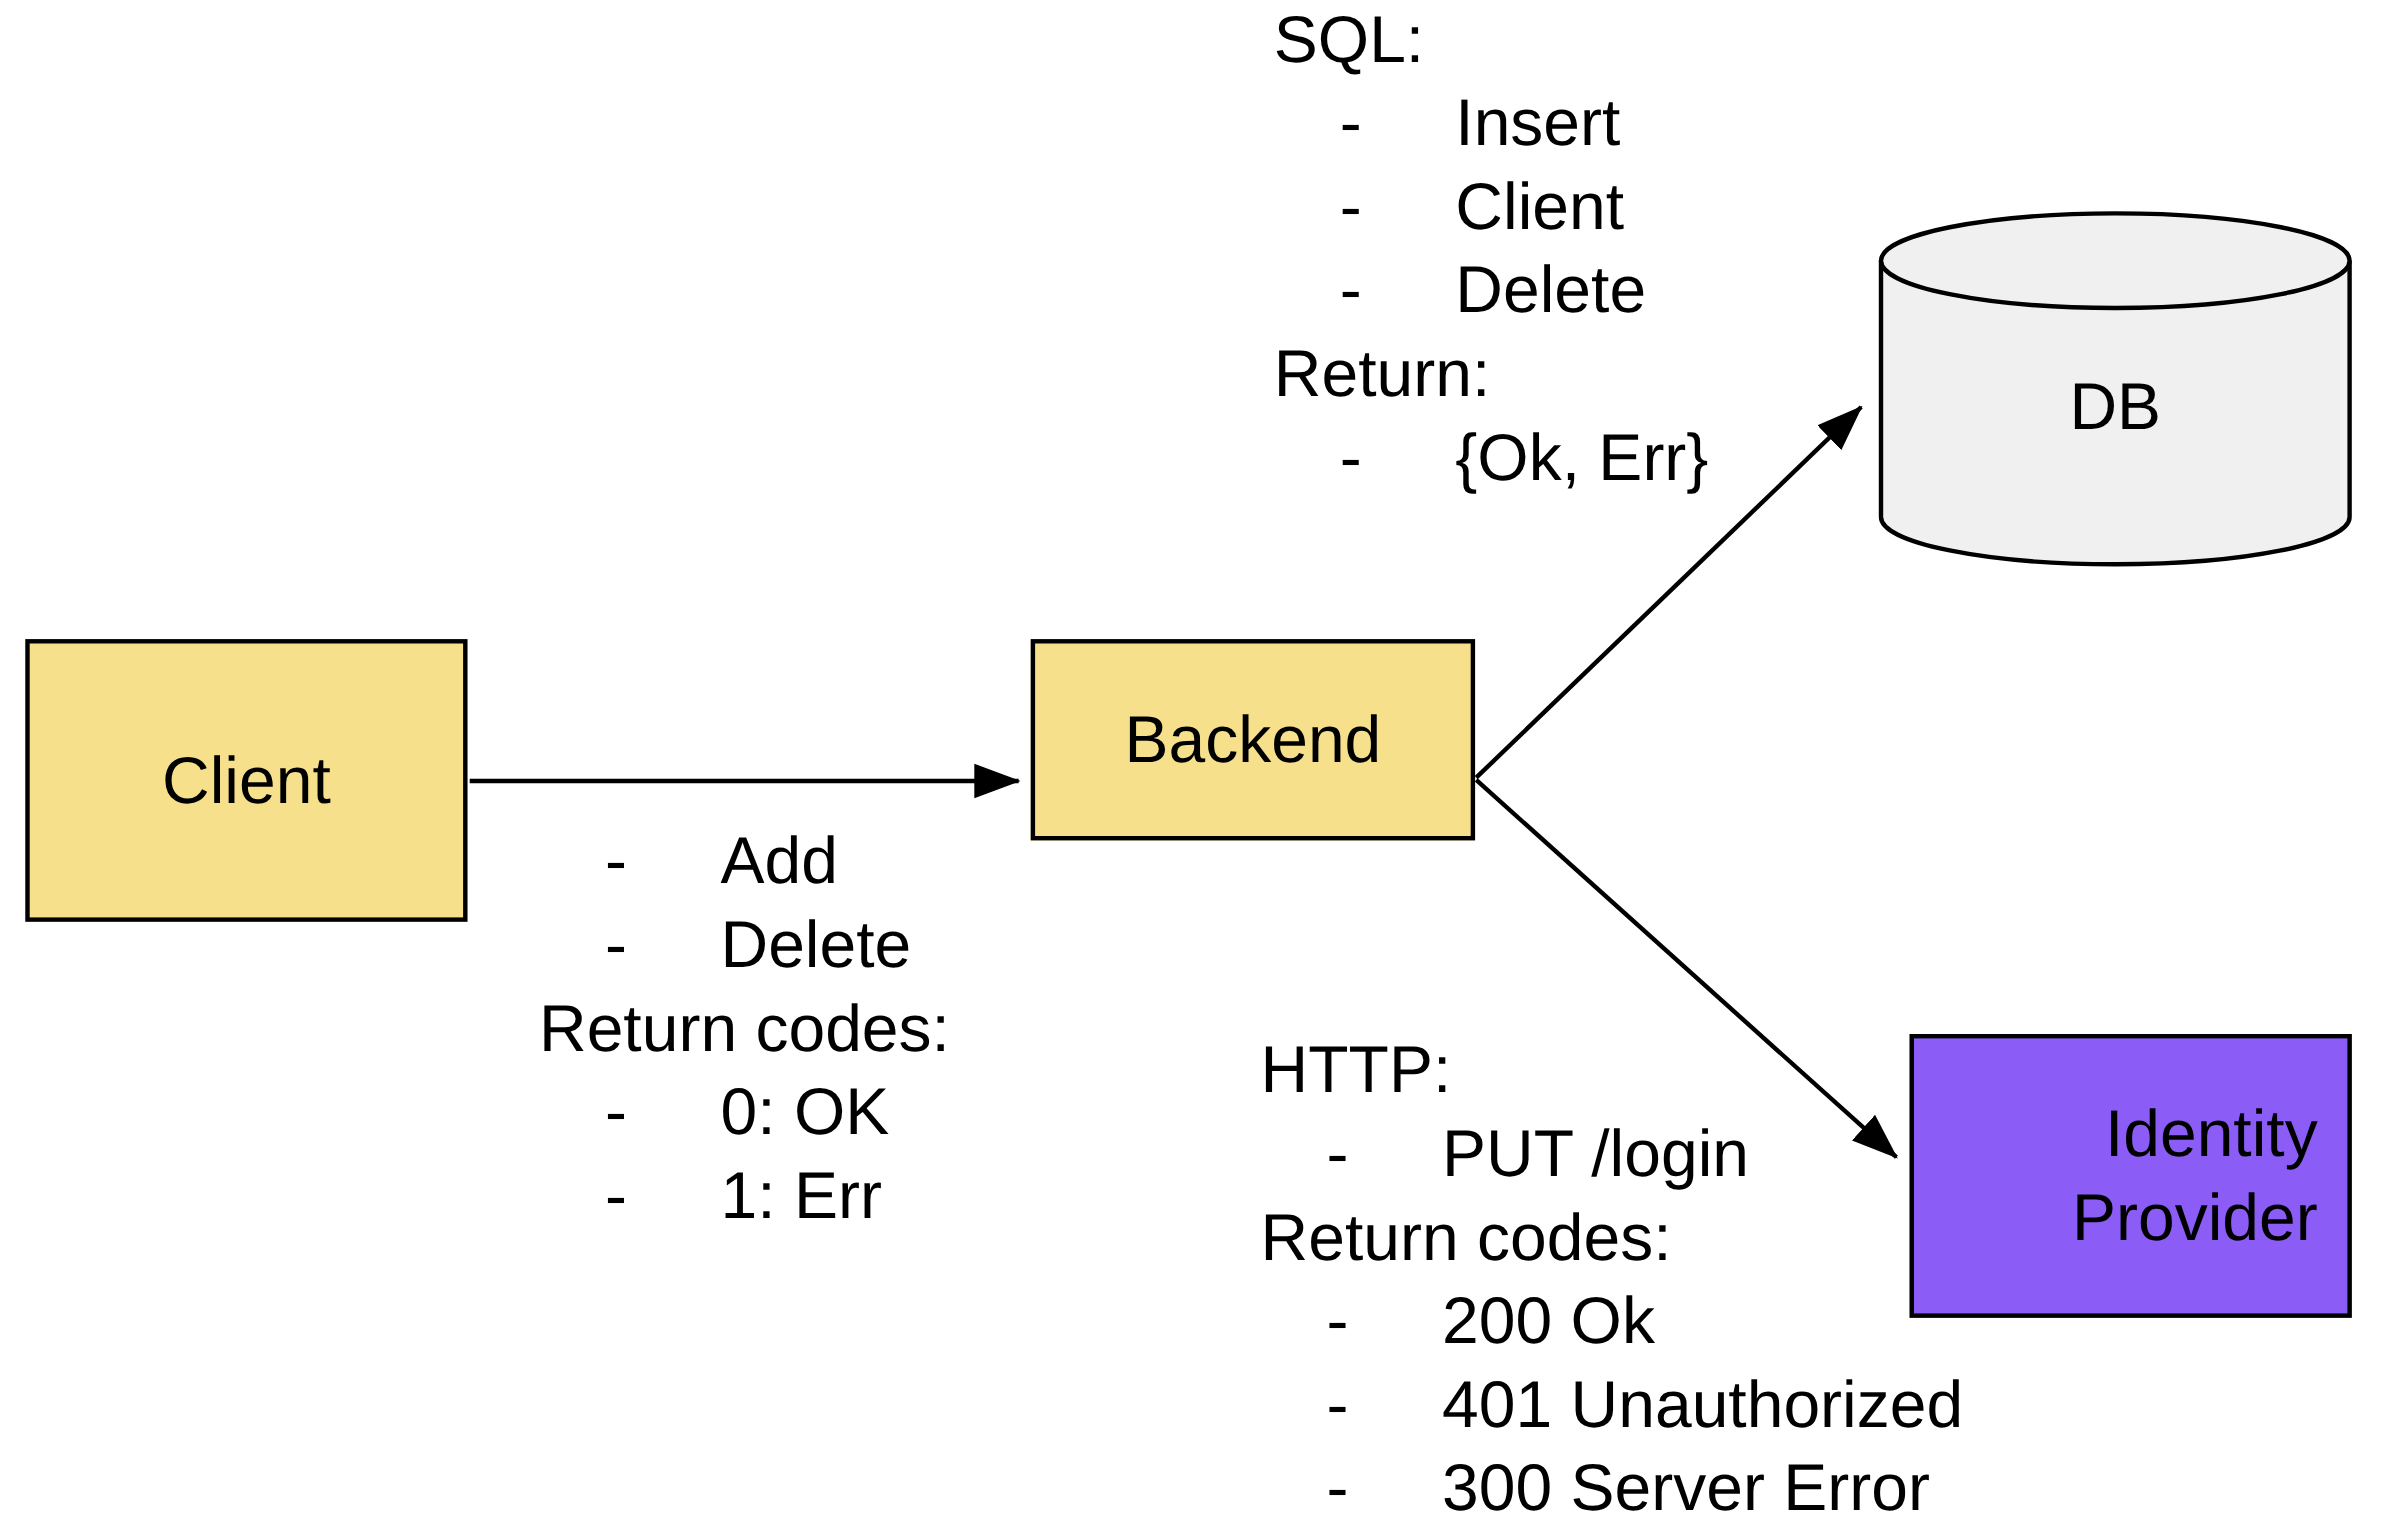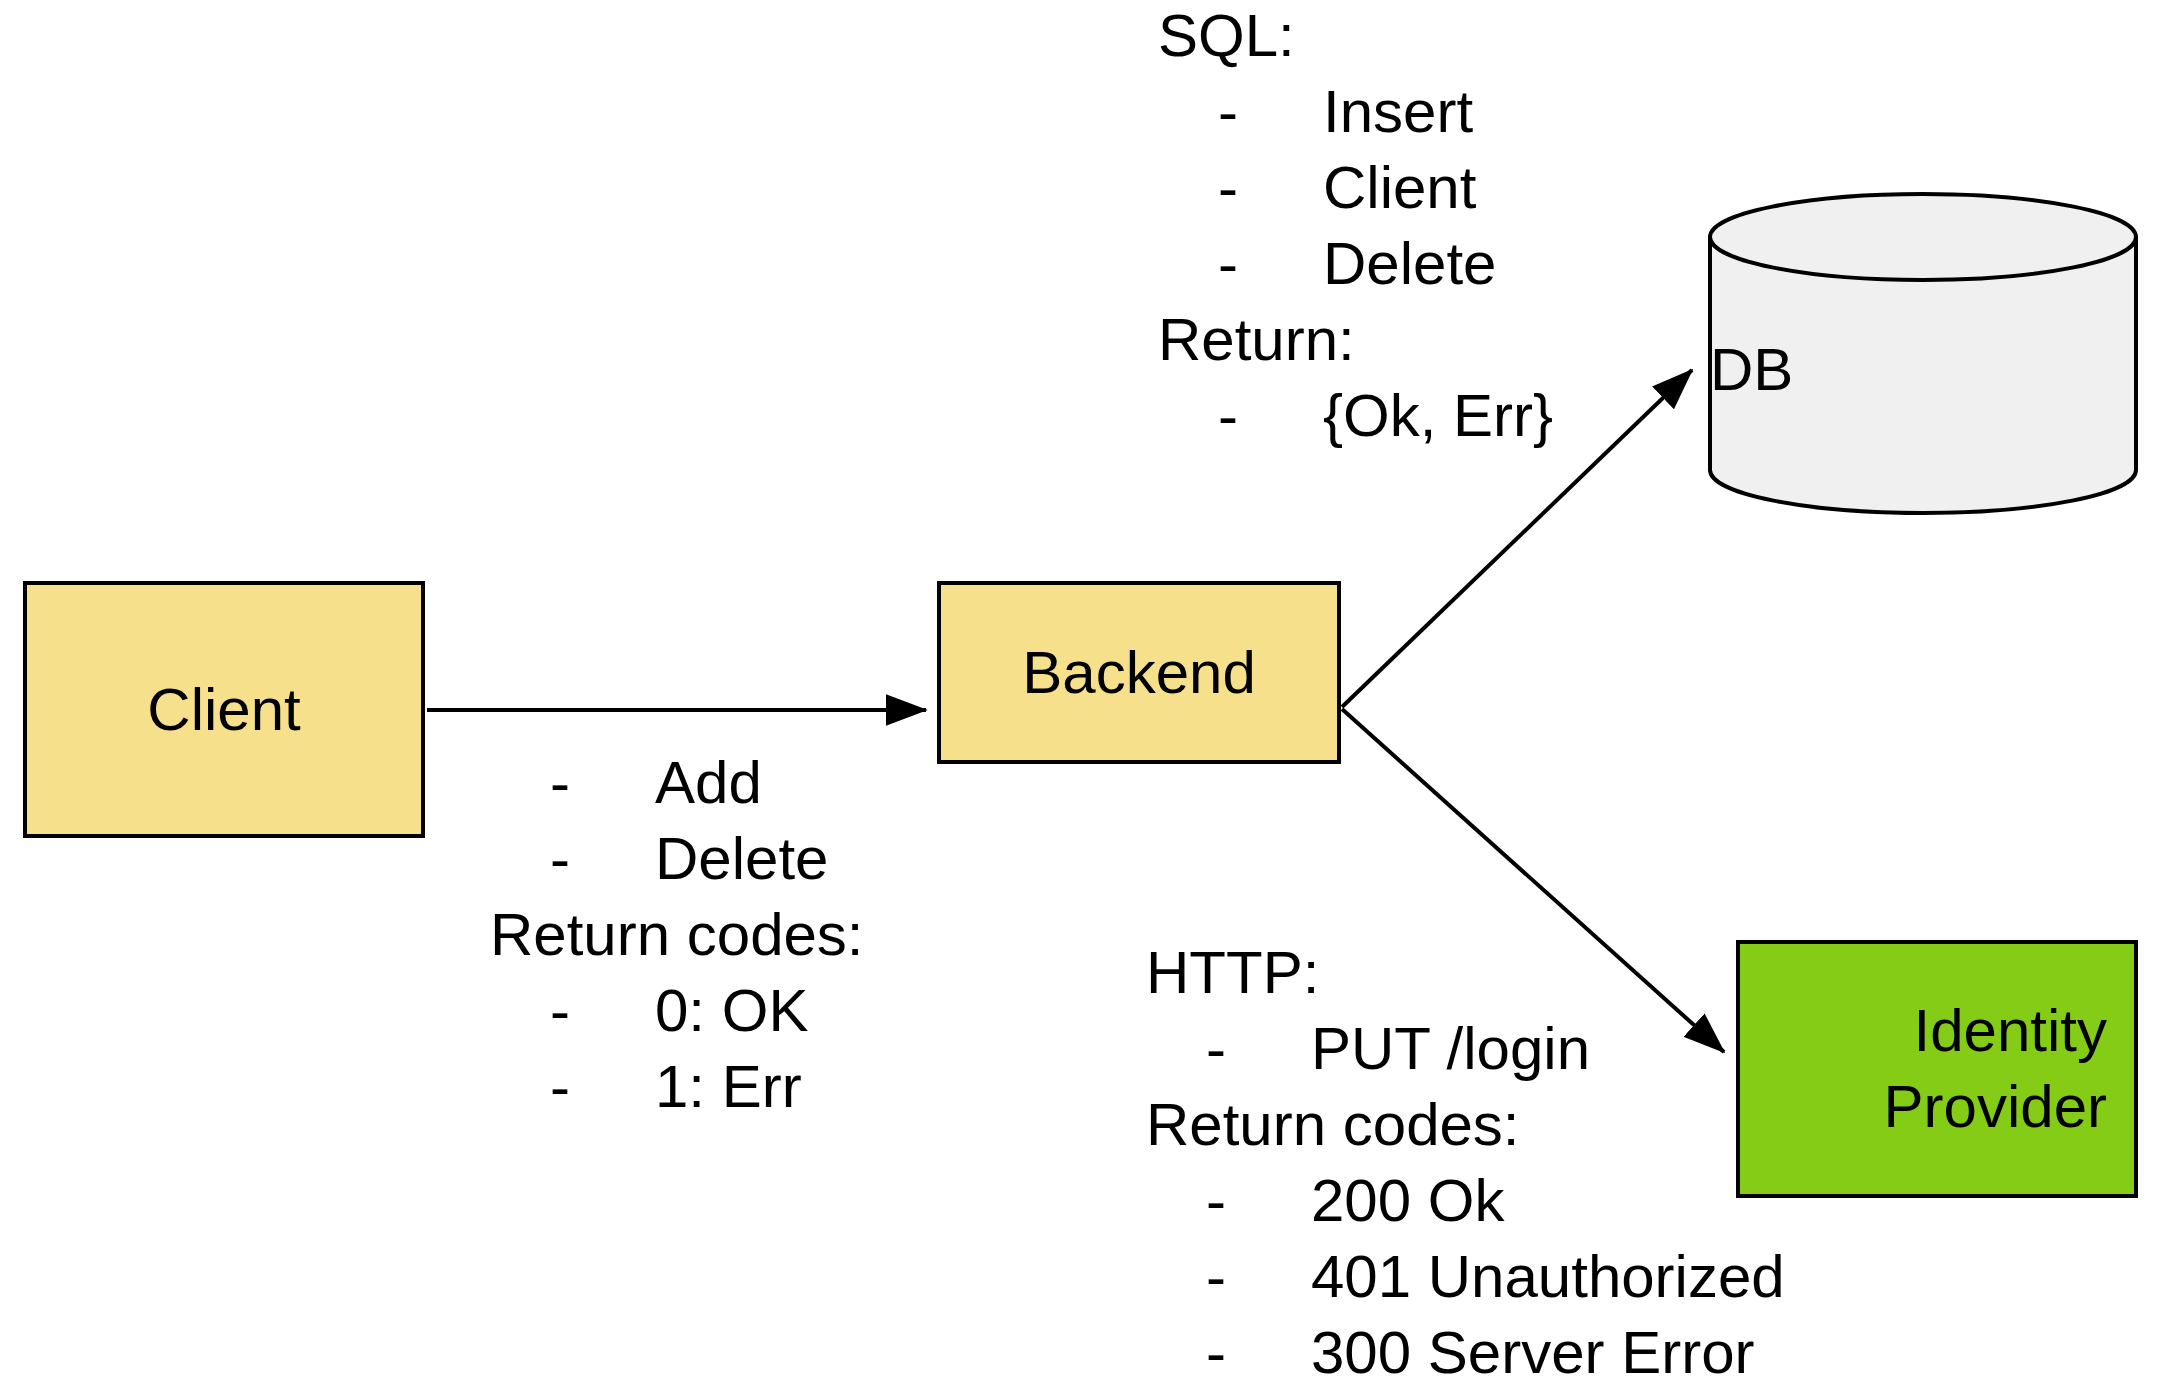--- a/index.html
+++ b/index.html
@@ -26,31 +26,32 @@
     box-sizing: border-box;
     border: 4px solid #000000;
     display: flex;
     align-items: center;
     justify-content: center;
     font-size: 60px;
     line-height: 76px;
     text-align: right;
   }
   .node.yellow { background: #f6e08c; }
-  .node.gray   { background: #84cc16; }
+  .node.gray   { background: #8b5cf6; }
   #node-client  { left: 23px;   top: 581px; width: 402px; height: 257px; }
   #node-backend { left: 937px;  top: 581px; width: 404px; height: 183px; }
   #node-idp     { left: 1736px; top: 940px; width: 402px; height: 258px; }
   #node-idp .node-label { width: 340px; }
 
   .db-label {
     position: absolute;
     left: 1710px;
     top: 332px;
     width: 426px;
+    text-align: center;
     font-size: 60px;
     line-height: 76px;
   }
 
   .note {
     position: absolute;
     font-size: 60px;
     line-height: 76px;
     white-space: nowrap;
   }

